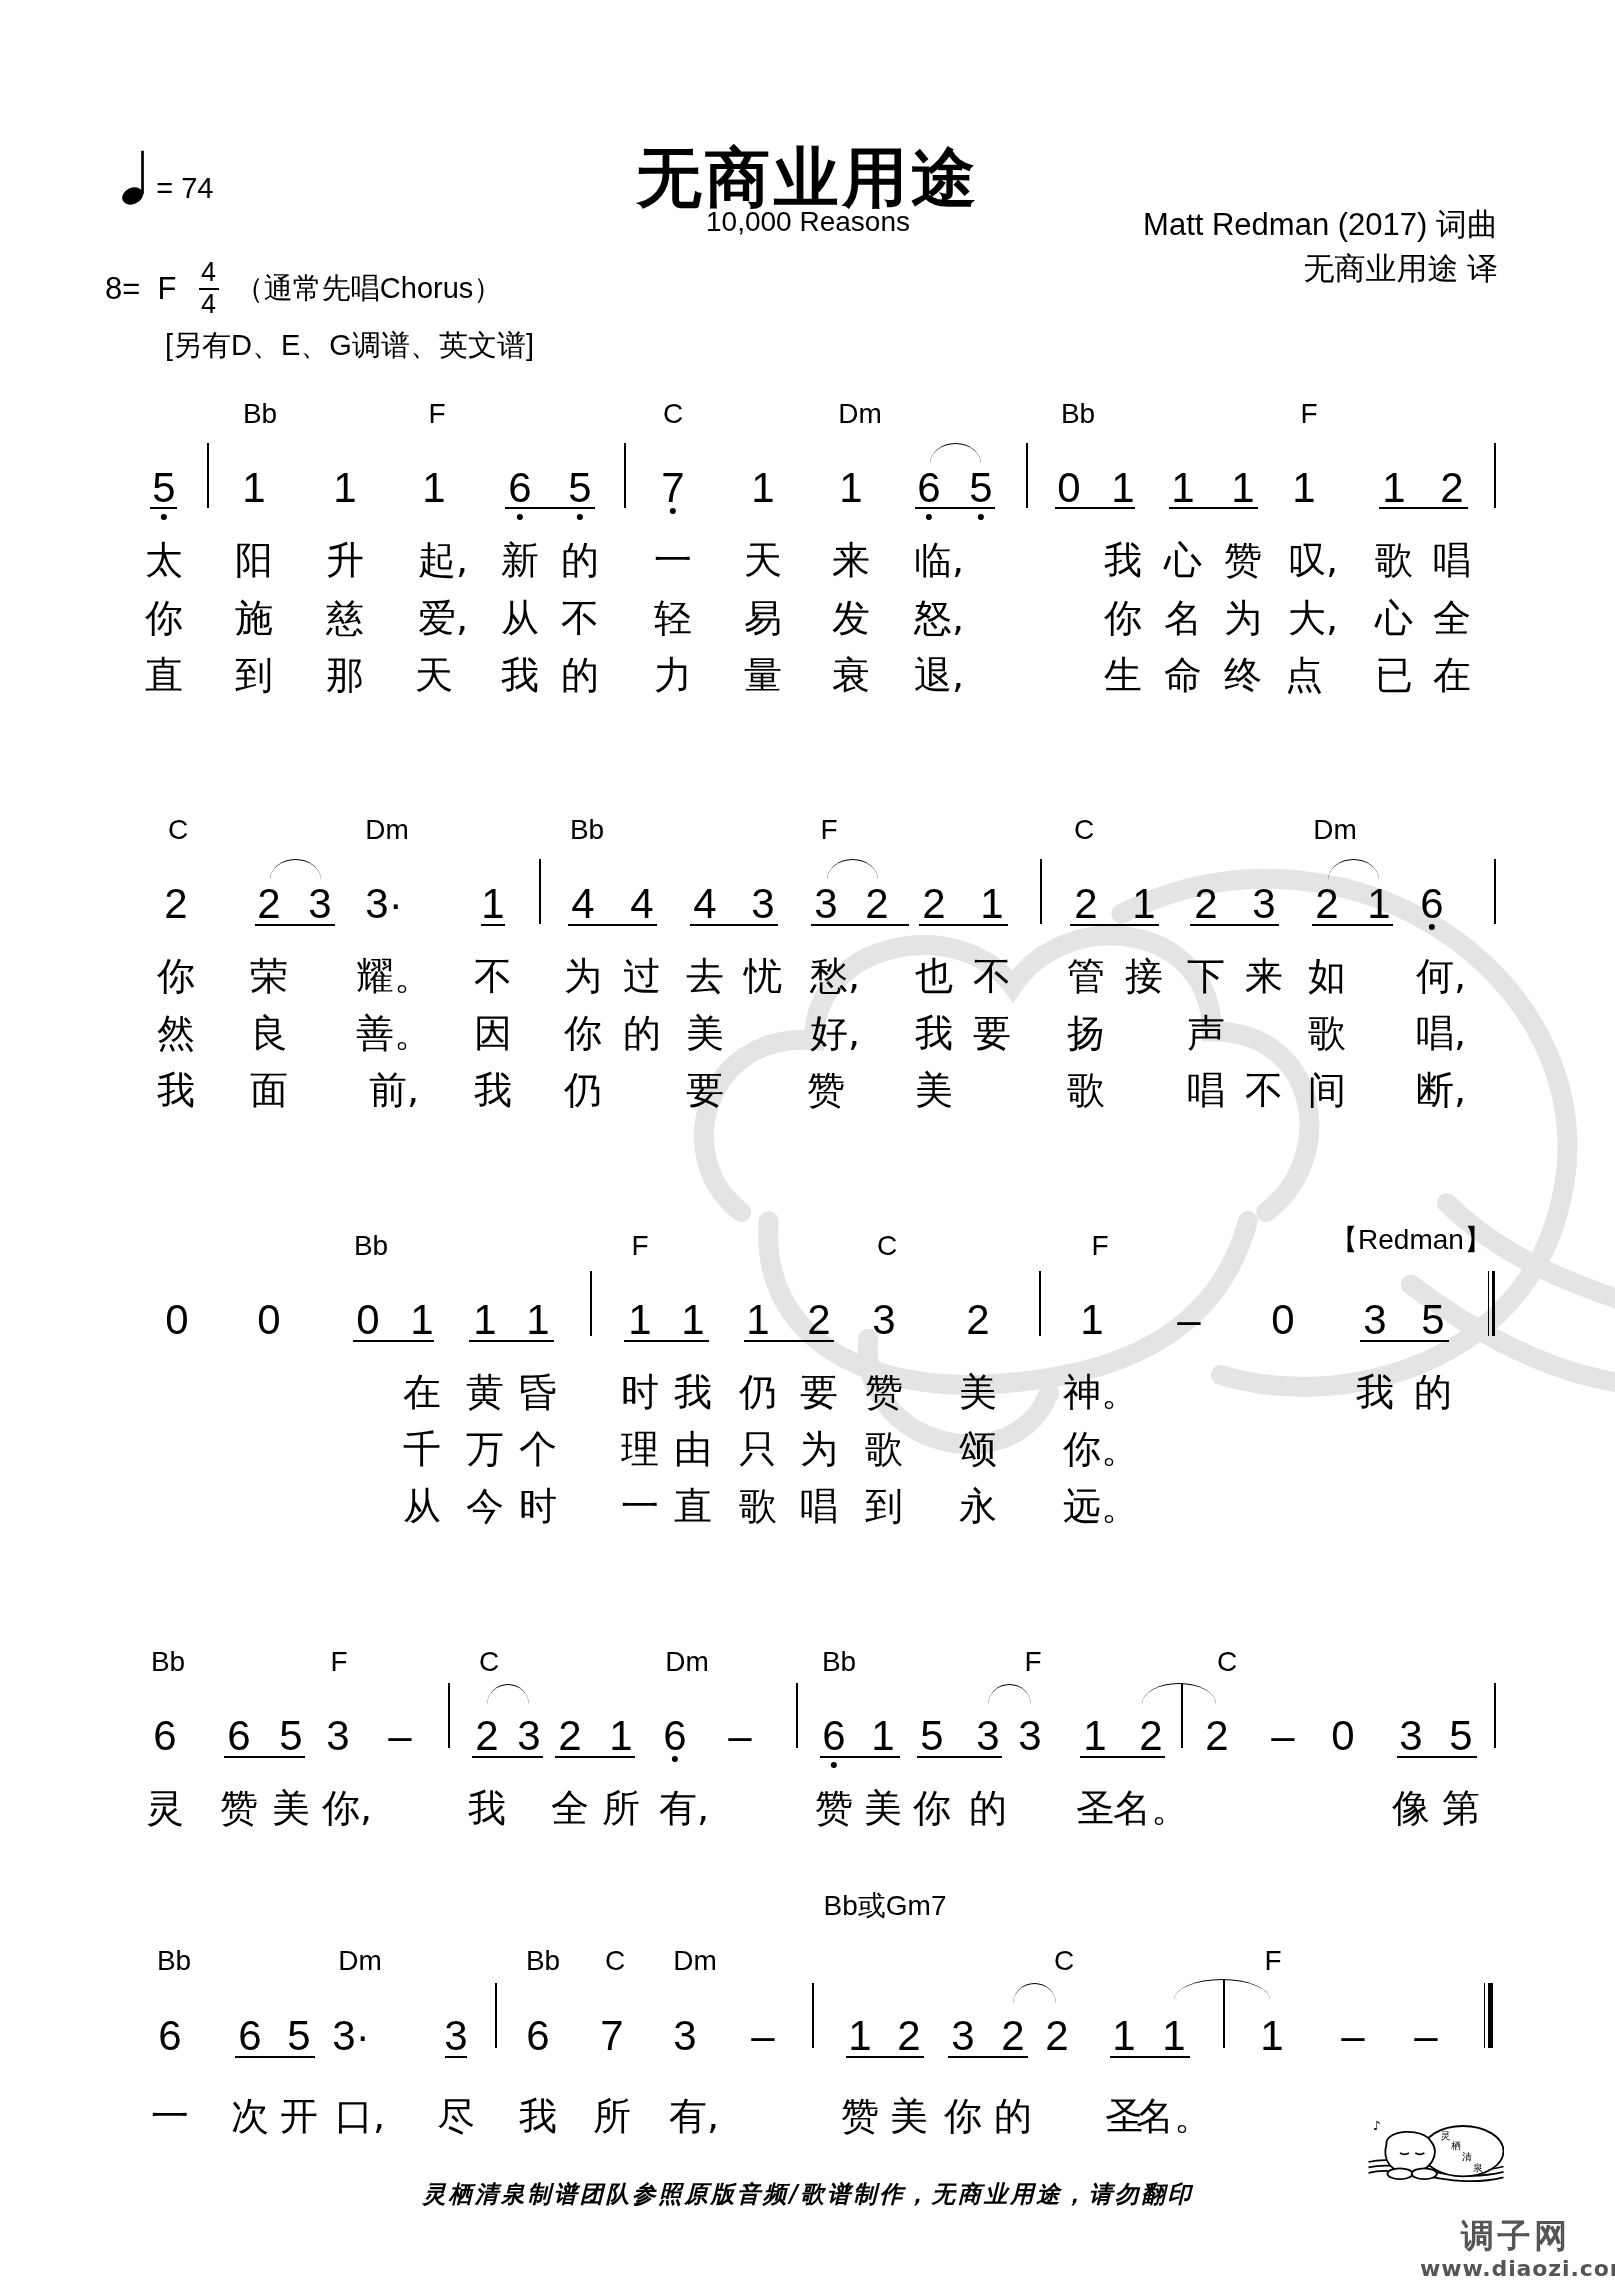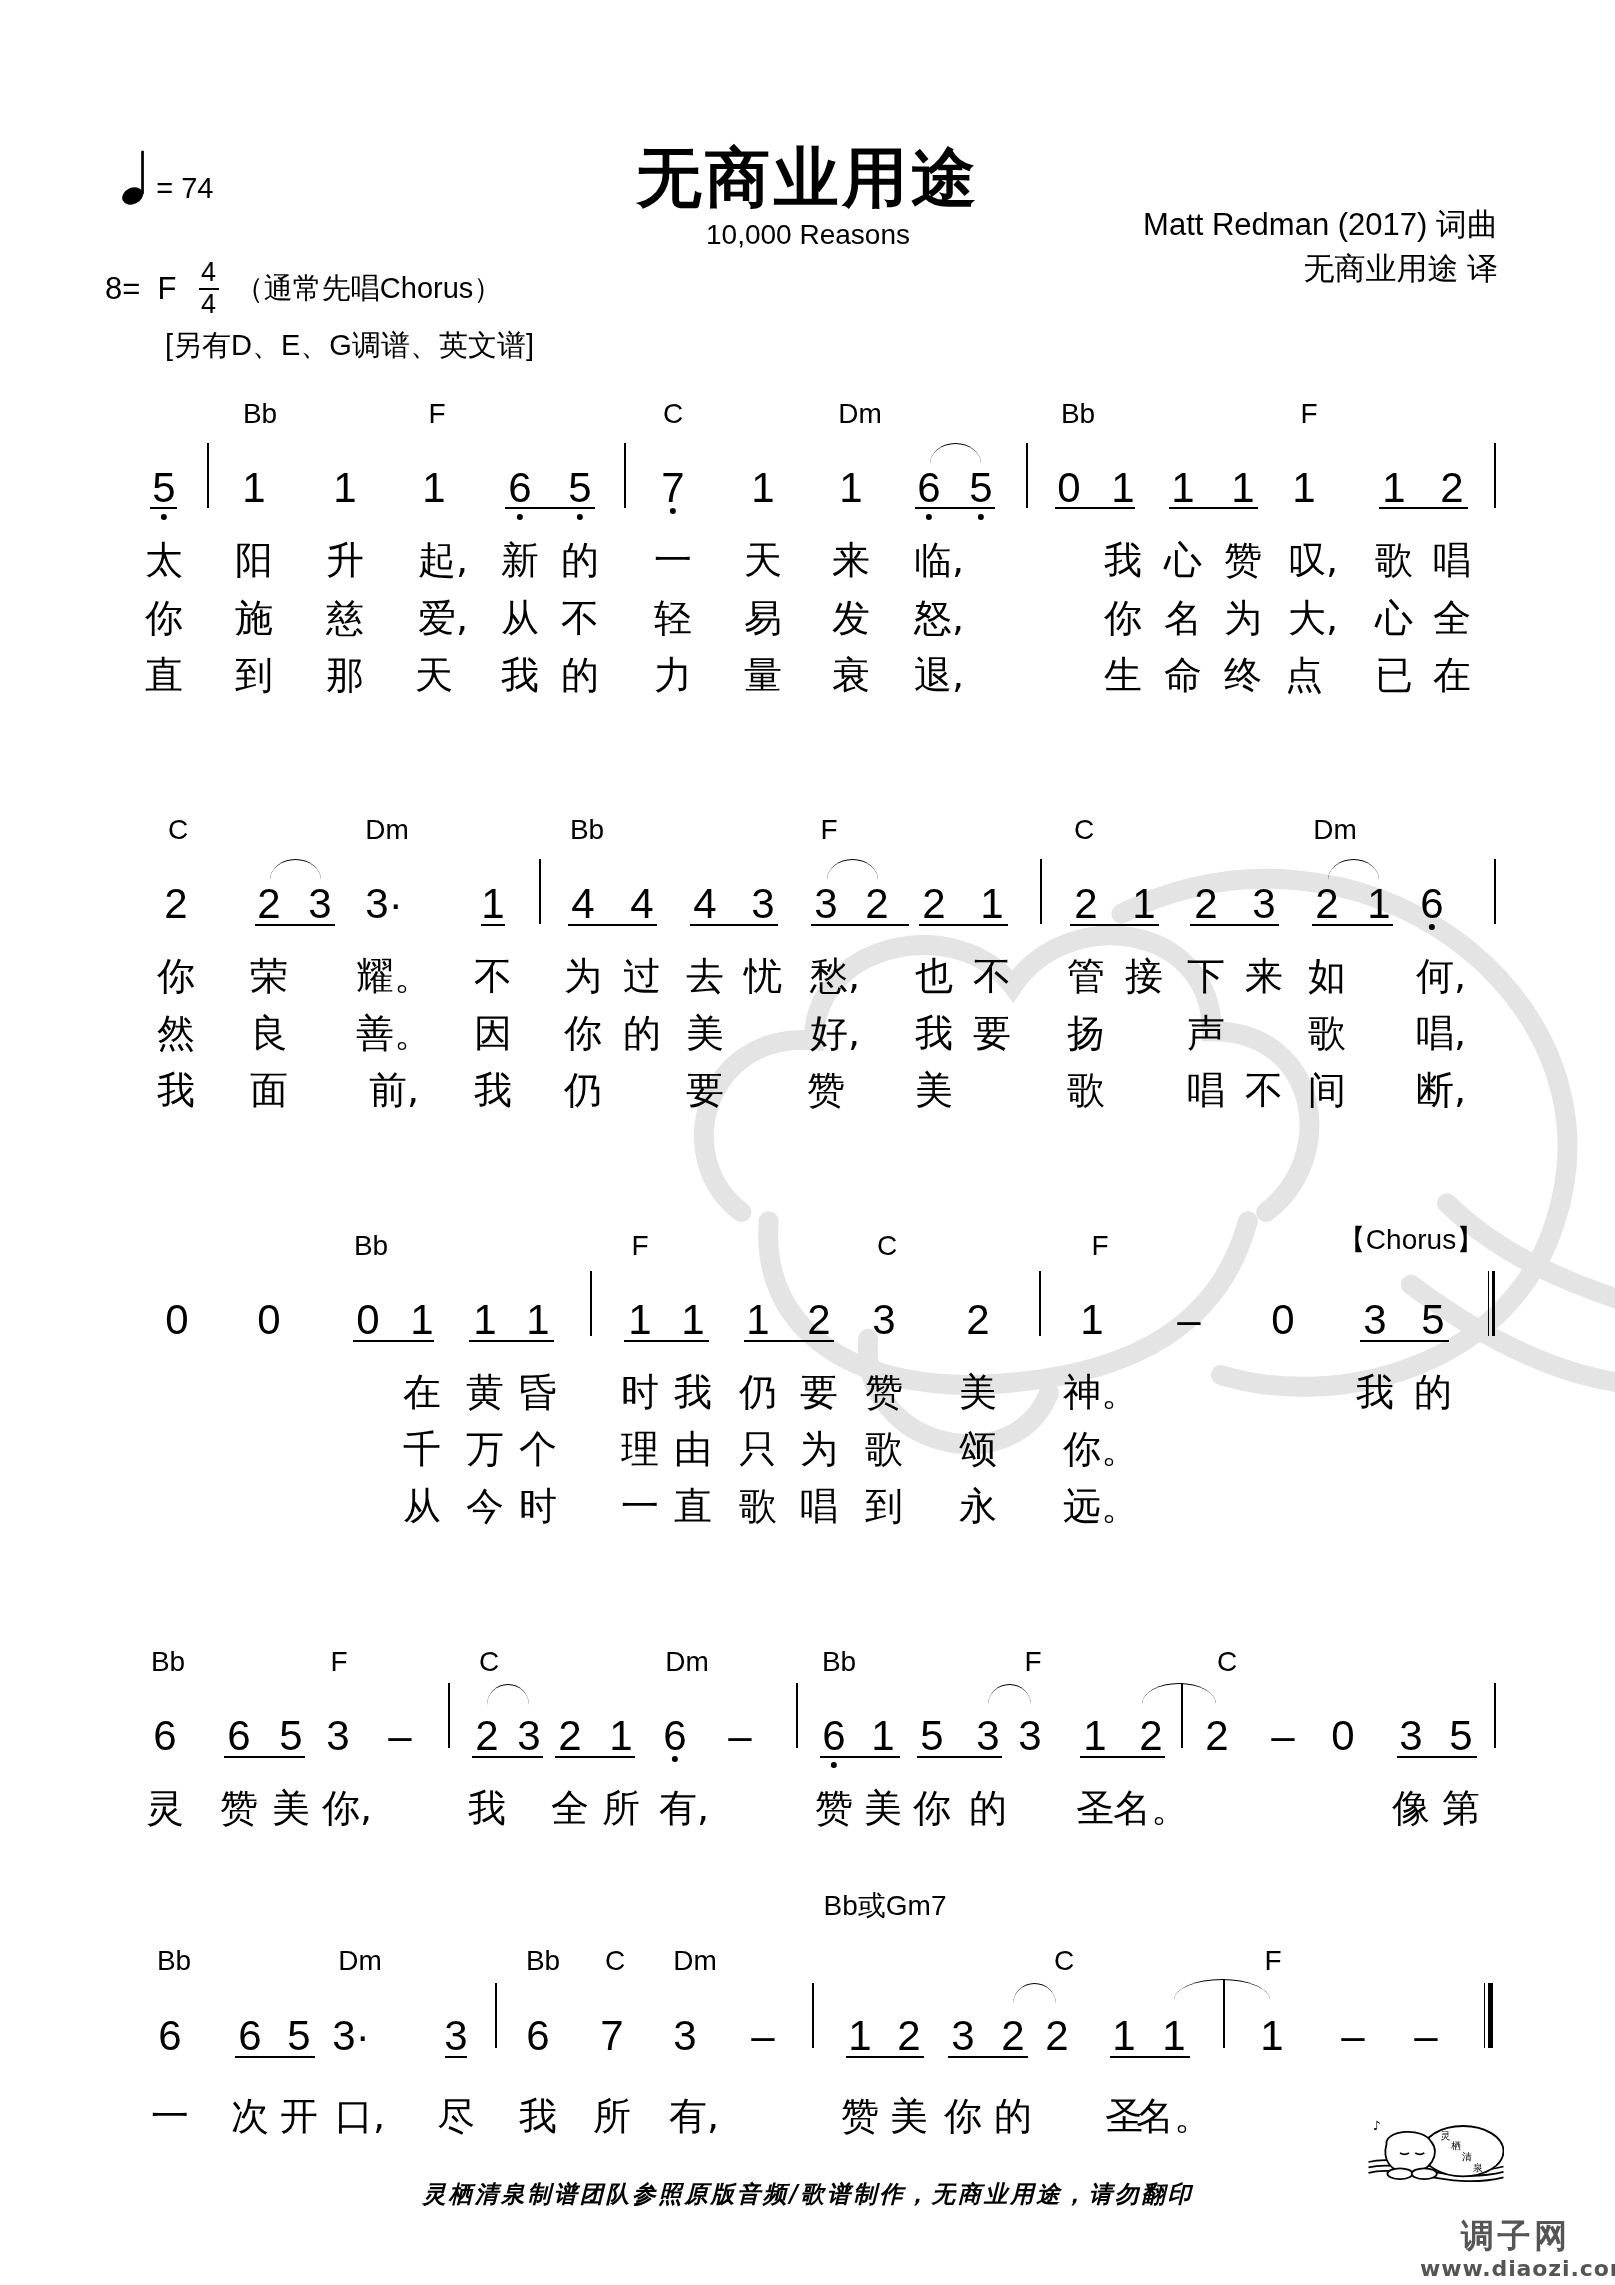--- a/index.html
+++ b/index.html
@@ -38,21 +38,21 @@
 
 <div class="abs" style="left:118px; top:149px; display:flex; align-items:flex-end;">
   <svg width="31" height="56" viewBox="0 0 34 62">
     <line x1="27" y1="2" x2="27" y2="50" stroke="#000" stroke-width="3"></line>
     <ellipse cx="16" cy="52" rx="12" ry="9" fill="#000" transform="rotate(-25 16 52)"></ellipse>
   </svg>
   <span class="meta" style="margin-left:7.2px; font-size:29px;">= 74</span>
 </div>
 
 <div class="abs title" style="left:0; width:1616px; top:134px; text-align:center;">无商业用途</div>
-<div class="abs sub" style="left:0; width:1616px; top:219px; text-align:center;">10,000 Reasons</div>
+<div class="abs sub" style="left:0; width:1616px; top:206px; text-align:center;">10,000 Reasons</div>
 
 <div class="abs meta" style="right:118px; top:204px; text-align:right;">Matt Redman (2017) 词曲</div>
 <div class="abs meta" style="right:118px; top:248px; text-align:right;">无商业用途 译</div>
 
 <div class="abs" style="left:105px; top:259px; display:flex; align-items:center;">
   <span class="meta" style="white-space:pre;">8=  F</span>
   <span style="display:inline-flex; flex-direction:column; align-items:center; margin:0 16.3px 0 22px; font-size:27px; font-family:'Liberation Sans',sans-serif; line-height:1;">
     <span>4</span>
     <span style="display:block; width:20px; height:1.8px; background:#000; margin:1.8px 0;"></span>
     <span>4</span>
@@ -256,21 +256,21 @@
     <span class="lyric" style="left:1327px; top:1071px;">间</span>
     <span class="lyric" style="left:1441px; top:1071px;">断,</span>
   </div>
 </div>
 
 <div>
   <span class="chord" style="left:371px; top:1230px;">Bb</span>
   <span class="chord" style="left:640px; top:1230px;">F</span>
   <span class="chord" style="left:887px; top:1230px;">C</span>
   <span class="chord" style="left:1100px; top:1230px;">F</span>
-  <span class="chord" style="left:1411px; top:1221px;">【Chorus】</span>
+  <span class="chord" style="left:1411px; top:1221px;">【Redman】</span>
 
   <span class="note" style="left:177px; top:1299px;">0</span>
   <span class="note" style="left:269px; top:1299px;">0</span>
   <span class="note" style="left:368px; top:1299px;">0</span>
   <span class="note" style="left:422px; top:1299px;">1</span>
   <div class="uline" style="left:353px; width:81px; top:1340px;"></div>
   <span class="note" style="left:485px; top:1299px;">1</span>
   <span class="note" style="left:538px; top:1299px;">1</span>
   <div class="uline" style="left:469px; width:85px; top:1340px;"></div>
   <div class="bar" style="left:590px; top:1271px; height:65px;"></div>

